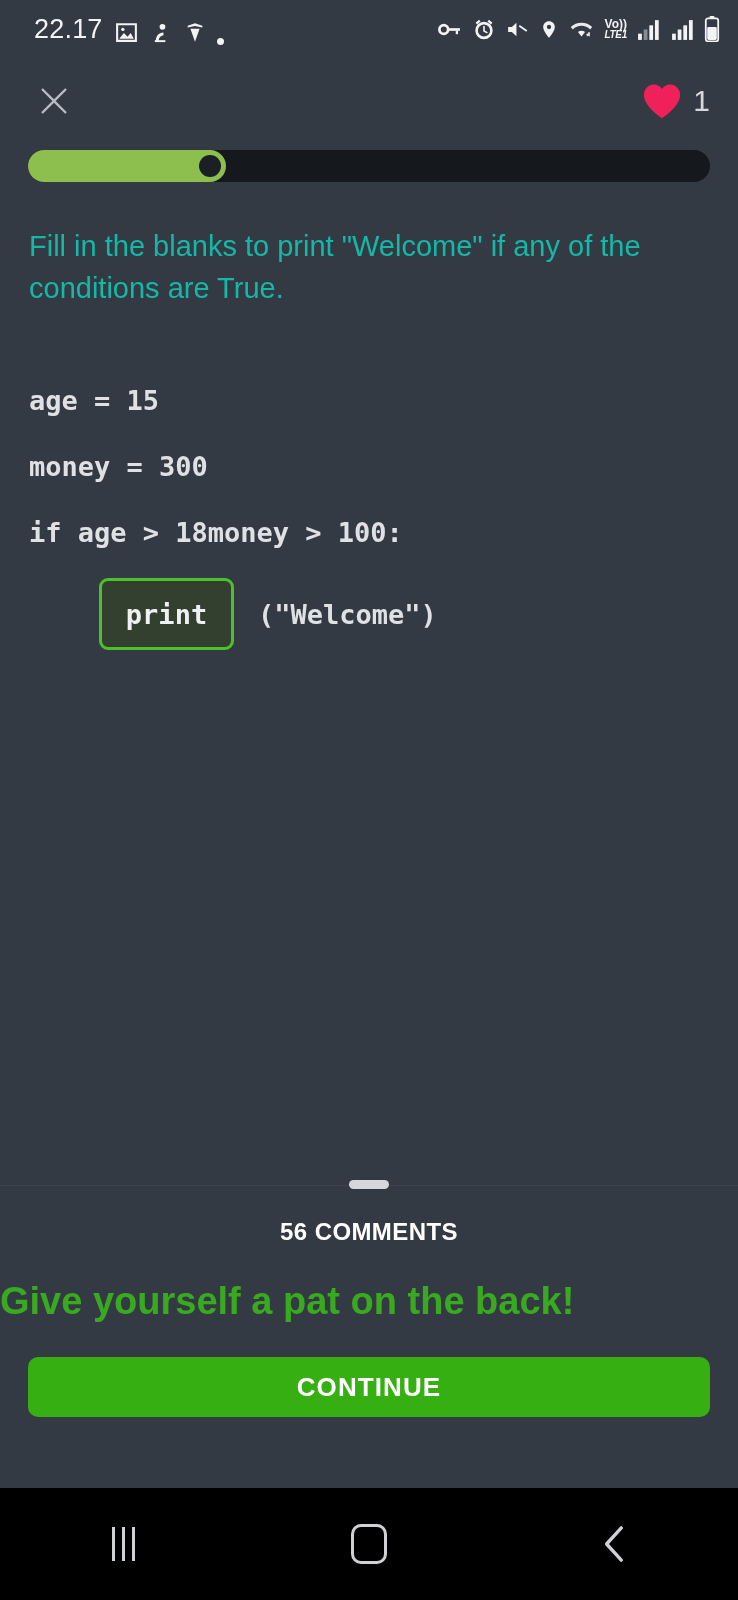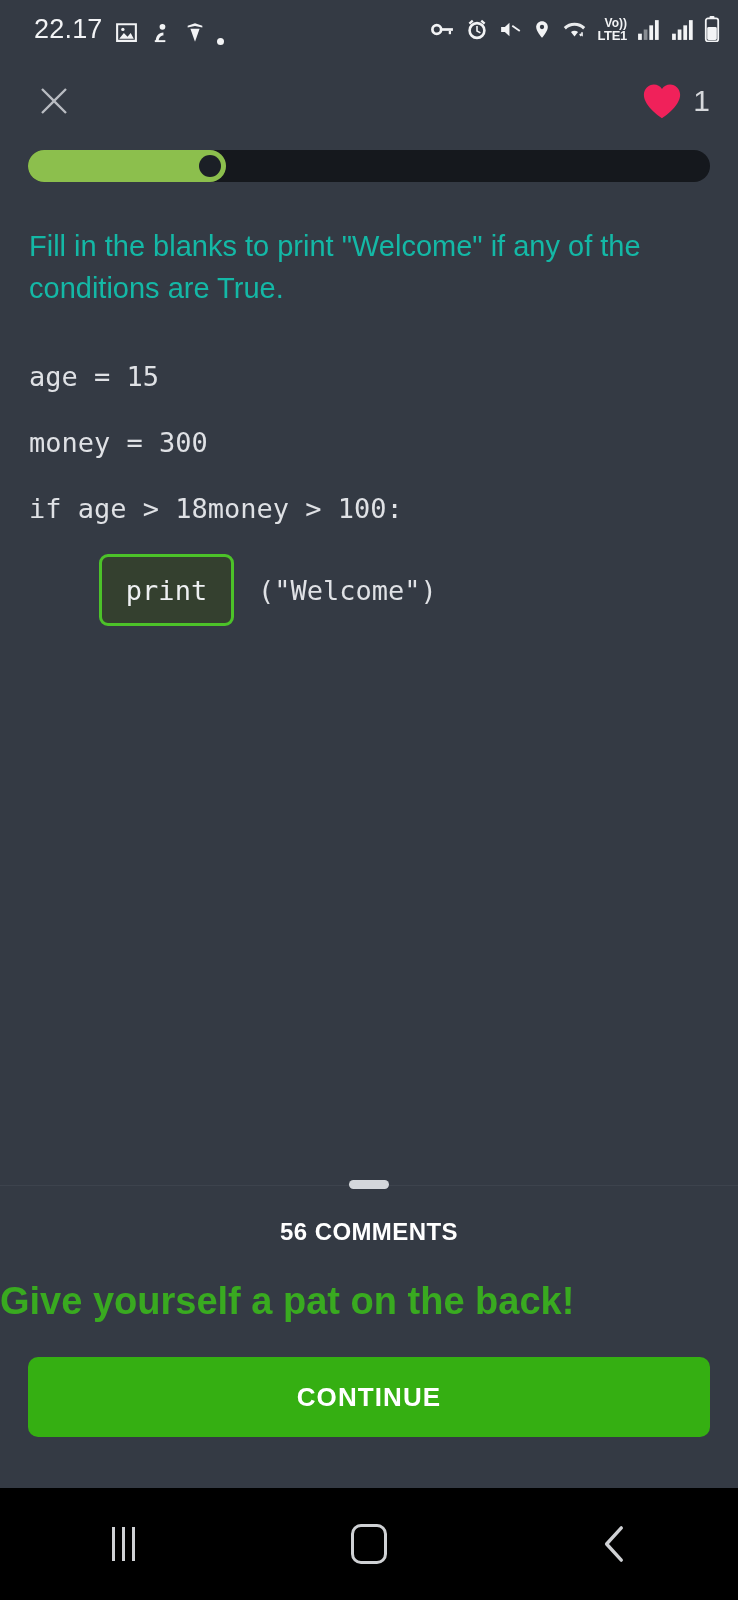--- a/index.html
+++ b/index.html
@@ -22,21 +22,21 @@
     display:flex; align-items:center;
     padding:0 18px 0 34px;
   }
   .sb-left { display:flex; align-items:flex-end; gap:11px; }
   .sb-time { color:#f2f3f5; font-size:27px; letter-spacing:.2px; }
   .sb-right { margin-left:auto; display:flex; align-items:center; gap:9px; }
   .sb-ic { display:block; fill:#f2f3f5; }
   .volte { display:flex; flex-direction:column; align-items:flex-end; line-height:1;
            color:#f2f3f5; font-size:11px; font-weight:bold; }
   .volte .v1 { font-size:12px; }
-  .volte .v2 { font-size:13px; letter-spacing:-.3px; }
+  .volte .v2 { font-size:10px; letter-spacing:-.3px;font-style:italic; }
   .dot-sep { width:7px; height:7px; border-radius:50%; background:#f2f3f5; }
 
   
   .header {
     position:absolute; top:58px; left:0; width:738px; height:86px;
     display:flex; align-items:center; padding:0 28px;
   }
   .close-btn { width:52px; height:52px; display:flex; align-items:center; justify-content:center; cursor:pointer; }
   .hearts { margin-left:auto; display:flex; align-items:center; gap:10px; }
   .heart-count { color:#d6d8dc; font-size:30px; }
@@ -58,23 +58,23 @@
   }
 
   
   .question {
     position:absolute; top:225px; left:29px; width:660px;
     color:#14b8a6; font-size:29px; line-height:42px;
   }
 
   
   .code {
-    position:absolute; top:356px; left:29px; width:690px;
+    position:absolute; top:380px; left:29px; width:690px;
     font-family:"DejaVu Sans Mono", monospace;
-    color:#dfe1e5; font-size:27px;
+    color:#dfe1e5; font-size:27px;font-weight:bold;
   }
   .code-line { display:flex; align-items:center; min-height:40px; margin-bottom:26px; }
   .code-line.indented { padding-left:70px; margin-top:24px; }
   .code-txt { white-space:pre; }
 
   .blank {
     display:inline-flex; align-items:center; justify-content:center;
     border:3px solid #4cc229;
     background:#34402f;
     border-radius:9px;
@@ -97,21 +97,21 @@
     position:absolute; top:1218px; left:0; width:738px;
     text-align:center; color:#ffffff; font-size:24px; font-weight:bold;
     letter-spacing:.4px; cursor:pointer;
   }
   .praise {
     position:absolute; top:1280px; left:0; width:738px;
     text-align:left; color:#39aa20; font-size:38px; font-weight:bold;
   }
   .continue-btn {
     position:absolute; top:1357px; left:28px;
-    width:682px; height:80px; border-radius:10px;
+    width:682px; height:60px; border-radius:10px;
     background:#35af12; color:#ffffff;
     display:flex; align-items:center; justify-content:center;
     font-size:26px; font-weight:bold; letter-spacing:1.1px;
     border:none; cursor:pointer;
     font-family:"Liberation Sans", sans-serif;
   }
 
   
   .navbar {
     position:absolute; bottom:0; left:0; width:738px; height:112px;

